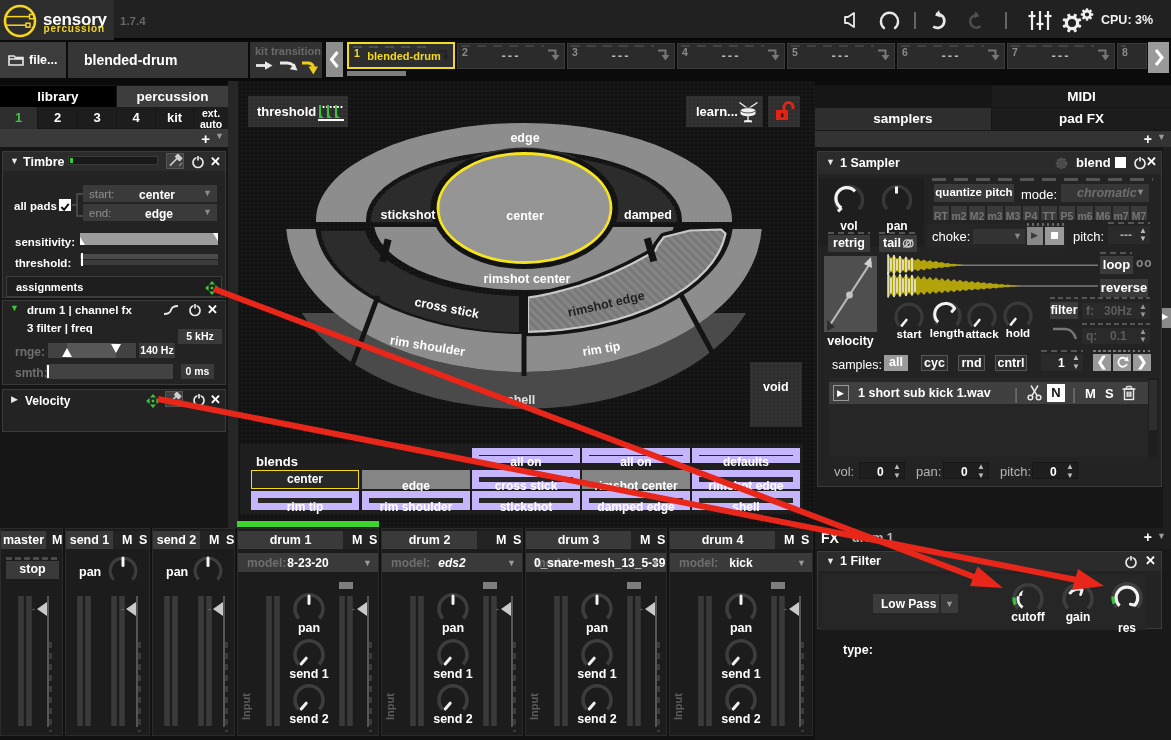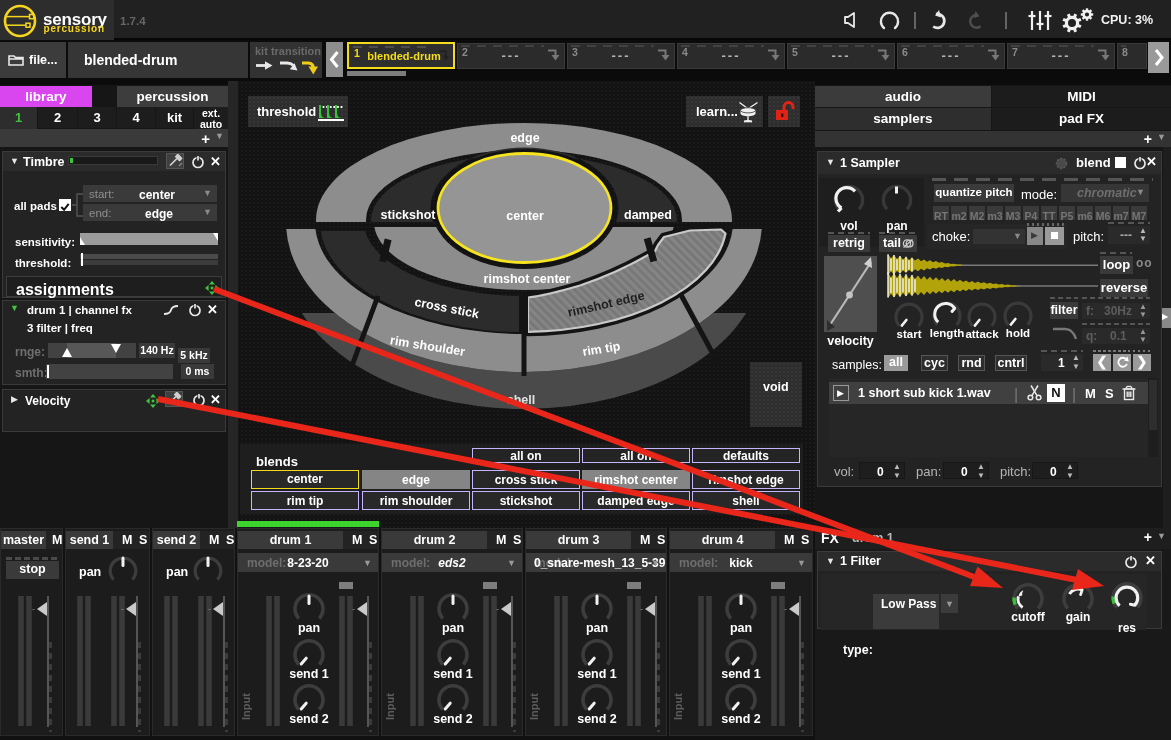--- a/index.html
+++ b/index.html
@@ -3,21 +3,21 @@
 <meta charset="utf-8">
 <style>
   * { margin:0; padding:0; box-sizing:border-box; }
   html,body { width:1171px; height:740px; background:#0b0b0b; overflow:hidden;
     font-family:"Liberation Sans", sans-serif; color:#fff; }
   .abs { position:absolute; }
   #stage { position:relative; width:1171px; height:740px; background:#0b0b0b; }
   .b { font-weight:bold; }
   .btn { background:#2e2e2e; background-image:radial-gradient(circle,#363636 0.8px,transparent 0.9px); background-size:4px 4px; }
   .hdr { background:#2b2b2b; }
-  .cell { border:1px solid #c4b5fd; background:#282828; text-align:center; font-weight:bold; }
+  .cell { border:7px solid #c4b5fd; background:#282828; text-align:center; font-weight:bold; }
   .lightcell { background:#858585; border-color:#858585; }
 </style>
 </head>
 <body>
 <div id="stage">
 
 <div class="abs" id="topbar" style="left:0;top:0;width:1171px;height:40px;background:#212121;border-bottom:2px solid #060606;">
   <div class="abs" style="left:0;top:0;width:114px;height:40px;background:#2d2d2d;"></div>
   <svg class="abs" style="left:0;top:0;" width="45" height="40" viewBox="0 0 45 40">
     <circle cx="20" cy="21" r="15" fill="none" stroke="#f6d51f" stroke-width="2.6"></circle>
@@ -187,21 +187,21 @@
   </div>
 
   <div class="abs" style="left:1148px;top:0;width:21px;height:31px;background:#9a9a9a;"></div>
   <svg class="abs" style="left:1148px;top:6px;" width="21" height="19" viewBox="0 0 21 19">
         <path d="M 8 2 L 14 9.5 L 8 17" fill="none" stroke="#fff" stroke-width="3"></path>
       </svg>
 </div>
 
 <div class="abs" id="leftpanel" style="left:0;top:85px;width:228px;height:443px;background:#161616;">
 
-  <div class="abs" style="left:0;top:1px;width:92px;height:21px;background:#d946ef;text-align:center;"><span class="b" style="font-size:13.5px;line-height:21px;">library</span></div>
+  <div class="abs" style="left:0;top:1px;width:116px;height:21px;background:#000000;text-align:center;"><span class="b" style="font-size:13.5px;line-height:21px;">library</span></div>
   <div class="abs" style="left:117px;top:1px;width:111px;height:21px;background:#3d3d3d;text-align:center;"><span class="b" style="font-size:13.5px;line-height:21px;">percussion</span></div>
 
   <div class="abs" style="left:0;top:22px;width:37px;height:23px;background:#2d2d2d;text-align:center;"><span class="b" style="font-size:13px;line-height:22px;color:#3ec43e;">1</span></div>
   <div class="abs" style="left:38px;top:22px;width:39px;height:21px;background:#1d1d1d;text-align:center;"><span class="b" style="font-size:13px;line-height:21px;">2</span></div>
   <div class="abs" style="left:78px;top:22px;width:38px;height:21px;background:#1d1d1d;text-align:center;"><span class="b" style="font-size:13px;line-height:21px;">3</span></div>
   <div class="abs" style="left:117px;top:22px;width:38px;height:21px;background:#1d1d1d;text-align:center;"><span class="b" style="font-size:13px;line-height:21px;">4</span></div>
   <div class="abs" style="left:156px;top:22px;width:37px;height:21px;background:#1d1d1d;text-align:center;"><span class="b" style="font-size:13px;line-height:21px;">kit</span></div>
   <div class="abs" style="left:194px;top:22px;width:34px;height:23px;background:#1d1d1d;text-align:center;line-height:9px;"><span class="b" style="font-size:10.5px;line-height:10px;">ext.<br>auto</span></div>
 
   <div class="abs" style="left:0;top:44px;width:228px;height:18px;background:#3a3a3a;">
@@ -250,21 +250,21 @@
     <span class="abs b" style="left:12px;top:84px;font-size:11.5px;">sensitivity:</span>
     <div class="abs" style="left:77px;top:81px;width:138px;height:12px;background:#9c9c9c;">
       <div class="abs" style="left:0;bottom:0;width:0;height:0;border-left:5px solid #fff;border-top:8px solid transparent;"></div>
       <div class="abs" style="right:0;top:0;width:0;height:0;border-right:5px solid #fff;border-bottom:8px solid transparent;"></div>
     </div>
     <span class="abs b" style="left:12px;top:105px;font-size:11.5px;">threshold:</span>
     <div class="abs" style="left:77px;top:102px;width:138px;height:5px;background:#4a4a4a;"></div>
     <div class="abs" style="left:77px;top:108px;width:138px;height:5px;background:#3c3c3c;"></div>
     <div class="abs" style="left:78px;top:101px;width:2px;height:13px;background:#fff;"></div>
     <div class="abs" style="left:3px;top:124px;width:216px;height:21px;background:#1e1e1e;border:1px solid #3c3c3c;">
-      <span class="abs b" style="left:9px;top:4px;font-size:16px;">assignments</span>
+      <span class="abs b" style="left:9px;top:4px;font-size:11px;">assignments</span>
       <svg class="abs" style="left:198px;top:4px;" width="14" height="14" viewBox="0 0 14 14">
             <g fill="#3ec43e">
               <path d="M 7 0 L 10 3.6 L 4 3.6 Z"></path>
               <path d="M 7 14 L 10 10.4 L 4 10.4 Z"></path>
               <path d="M 0 7 L 3.6 4 L 3.6 10 Z"></path>
               <path d="M 14 7 L 10.4 4 L 10.4 10 Z"></path>
               <rect x="5.7" y="5.7" width="2.6" height="2.6"></rect>
             </g>
           </svg>
     </div>
@@ -283,21 +283,21 @@
         </svg>
     <span class="abs b" style="left:204px;top:1px;font-size:13px;">✕</span>
     <span class="abs b" style="left:24px;top:21px;font-size:11.5px;">3 filter | freq</span>
     <span class="abs b" style="left:12px;top:44px;font-size:12px;color:#6f6f6f;">rnge:</span>
     <div class="abs" style="left:45px;top:42px;width:88px;height:15px;background:#424242;">
       <div class="abs" style="left:19px;top:0;width:49px;height:15px;background:#575757;"></div>
       <div class="abs" style="left:14px;top:5px;width:0;height:0;border-left:5px solid transparent;border-right:5px solid transparent;border-bottom:9px solid #fff;"></div>
       <div class="abs" style="left:63px;top:1px;width:0;height:0;border-left:5px solid transparent;border-right:5px solid transparent;border-top:9px solid #fff;"></div>
     </div>
     <div class="abs b" style="left:136px;top:42px;width:36px;height:15px;background:#3a3a3a;text-align:center;font-size:10.5px;line-height:15px;">140 Hz</div>
-    <div class="abs b" style="left:175px;top:47px;width:32px;height:15px;background:#3a3a3a;text-align:center;font-size:10.5px;line-height:15px;">5 kHz</div>
+    <div class="abs b" style="left:175px;top:28px;width:44px;height:15px;background:#3a3a3a;text-align:center;font-size:10.5px;line-height:15px;">5 kHz</div>
     <span class="abs b" style="left:12px;top:65px;font-size:12px;color:#6f6f6f;">smth:</span>
     <div class="abs" style="left:43px;top:63px;width:127px;height:15px;background:#424242;">
           <div class="abs" style="left:1px;top:1px;width:2px;height:13px;background:#fff;"></div>
         </div>
     <div class="abs b" style="left:178px;top:63px;width:33px;height:15px;background:#3a3a3a;text-align:center;font-size:10.5px;line-height:15px;">0 ms</div>
   </div>
 
   <div class="abs" style="left:2px;top:304px;width:224px;height:43px;background:#232323;border:1px solid #3a3a3a;">
     <span class="abs" style="left:8px;top:4px;font-size:9px;color:#e8e8e8;">▶</span>
     <span class="abs b" style="left:22px;top:4px;font-size:12px;">Velocity</span>
@@ -455,21 +455,20 @@
     <div class="abs cell" style="left:452px;top:26px;width:108px;height:19px;font-size:12px;line-height:18px;">rimshot edge</div>
     <div class="abs cell" style="left:11px;top:47px;width:108px;height:19px;font-size:12px;line-height:18px;">rim tip</div>
     <div class="abs cell" style="left:122px;top:47px;width:108px;height:19px;font-size:12px;line-height:18px;">rim shoulder</div>
     <div class="abs cell" style="left:232px;top:47px;width:108px;height:19px;font-size:12px;line-height:18px;">stickshot</div>
     <div class="abs cell" style="left:342px;top:47px;width:108px;height:19px;font-size:12px;line-height:18px;">damped edge</div>
     <div class="abs cell" style="left:452px;top:47px;width:108px;height:19px;font-size:12px;line-height:18px;">shell</div>
   </div>
 </div>
 
 <div class="abs" id="rightpanel" style="left:815px;top:85px;width:356px;height:443px;background:#161616;">
-  <div class="abs" style="left:0;top:1px;width:176px;height:21px;background:#3b3b3b;text-align:center;"><span class="b" style="font-size:13.5px;line-height:21px;">audio</span></div>
   <div class="abs" style="left:177px;top:1px;width:179px;height:21px;background:#1c1c1c;text-align:center;"><span class="b" style="font-size:13.5px;line-height:21px;">MIDI</span></div>
   <div class="abs" style="left:0;top:23px;width:176px;height:22px;background:#2e2e2e;text-align:center;"><span class="b" style="font-size:13.5px;line-height:22px;">samplers</span></div>
   <div class="abs" style="left:177px;top:23px;width:179px;height:22px;background:#1c1c1c;text-align:center;"><span class="b" style="font-size:13.5px;line-height:22px;">pad FX</span></div>
   <div class="abs" style="left:0;top:46px;width:356px;height:16px;background:#333;">
     <span class="abs b" style="right:19px;top:0;font-size:14px;">+</span>
     <span class="abs" style="right:5px;top:1px;font-size:9px;color:#999;">▼</span>
   </div>
 
   <div class="abs" style="left:348px;top:62px;width:8px;height:381px;background:#1e1e1e;"></div>
   <div class="abs" style="left:346px;top:223px;width:10px;height:20px;background:#8a8a8a;">
@@ -838,21 +837,21 @@
   <div class="abs b" style="left:41px;top:138px;width:60px;text-align:center;font-size:12.5px;">send 1</div>
   <svg class="abs" style="left:54px;top:154px;" width="34" height="34" viewBox="-17 -17 34 34">
           <path d="M -10.2 9.4 A 14 14 0 1 1 10.2 9.4" fill="none" stroke="#3d3d3d" stroke-width="3.6"></path>
           <line x1="-2.8" y1="3.2" x2="-7.8" y2="9" stroke="#f2f2f2" stroke-width="3" stroke-linecap="round"></line>
         </svg>
   <div class="abs b" style="left:41px;top:183px;width:60px;text-align:center;font-size:12.5px;">send 2</div>
   <div class="abs b" style="left:2px;top:155px;width:14px;height:46px;font-size:11px;color:#5d5d5d;writing-mode:vertical-rl;transform:rotate(180deg);text-align:center;">Input</div>
 </div>
   <div class="abs" style="left:381px;top:0;width:142px;height:208px;background:#1c1c1c;border:1px solid #2a2a2a;">
   <div class="abs" style="left:0;top:2px;width:140px;height:18px;background:#232323;"></div>
-  <div class="abs b" style="left:0;top:2px;width:105px;height:18px;background:#3a3a3a;text-align:center;font-size:12.5px;line-height:18px;">drum 2</div>
+  <div class="abs b" style="left:0;top:2px;width:95px;height:18px;background:#3a3a3a;text-align:center;font-size:12.5px;line-height:18px;">drum 2</div>
   <span class="abs b" style="left:114px;top:4px;font-size:12.5px;">M</span>
   <span class="abs b" style="left:131px;top:4px;font-size:12.5px;">S</span>
   <div class="abs" style="left:0;top:24px;width:140px;height:19px;background:#3a3a3a;overflow:hidden;">
     <span class="abs b" style="left:9px;top:3px;font-size:12px;color:#6e6e6e;">model:</span>
     <span class="abs b" style="left:0;top:3px;width:140px;text-align:center;font-size:12px;white-space:nowrap;font-style:italic;">eds2</span>
     <span class="abs" style="right:6px;top:5px;font-size:9px;color:#999;">▼</span>
   </div>
   <div class="abs" style="left:28px;top:67px;width:6px;height:130px;background:#333;">
           <div class="abs" style="left:1px;top:0;width:4px;height:130px;background:#3a3a3a;"></div>
         </div>
@@ -990,21 +989,21 @@
       <span class="abs b" style="left:22px;top:2px;font-size:12.5px;">1 Filter</span>
       <svg class="abs" style="left:306px;top:2.5px;" width="14" height="14" viewBox="0 0 14 14">
             <circle cx="7" cy="7.5" r="5" fill="none" stroke="#e8e8e8" stroke-width="1.7"></circle>
             <line x1="7" y1="0.5" x2="7" y2="6" stroke="#2b2b2b" stroke-width="3"></line>
             <line x1="7" y1="1" x2="7" y2="5.5" stroke="#e8e8e8" stroke-width="1.7"></line>
           </svg>
       <span class="abs b" style="left:327px;top:1px;font-size:13px;">✕</span>
     </div>
     <div class="abs" style="left:3px;top:22px;width:325px;height:56px;background:#262626;">
       <span class="abs b" style="left:22px;top:24px;font-size:12.5px;margin-top:45px;">type:</span>
-      <div class="abs" style="left:52px;top:20px;width:66px;height:35px;background:#3b3b3b;">
+      <div class="abs" style="left:52px;top:20px;width:66px;height:19px;background:#3b3b3b;">
             <span class="abs b" style="left:8px;top:3px;font-size:12px;">Low Pass</span>
           </div>
       <div class="abs" style="left:119px;top:20px;width:18px;height:19px;background:#3b3b3b;border-left:1px solid #2a2a2a;">
             <span class="abs" style="left:4px;top:5px;font-size:9px;color:#999;">▼</span>
           </div>
       <svg class="abs" style="left:190px;top:8px;" width="34" height="34" viewBox="-17 -17 34 34">
             <path d="M -10.2 9.4 A 14 14 0 1 1 10.2 9.4" fill="none" stroke="#3d3d3d" stroke-width="3.6"></path>
             <path d="M -12.8 5.6 A 14 14 0 0 1 -13.9 -1.5" fill="none" stroke="#35c435" stroke-width="3.4"></path>
             <path d="M -5.4 8.4 A 10 10 0 0 1 -9.6 -2.6" fill="none" stroke="#f2f2f2" stroke-width="3"></path>
             <path d="M -9.6 -2.6 Q -8.6 -7.4 -4.6 -8.8 Q -6.6 -5.4 -5.8 -3.4 Z" fill="#f2f2f2"></path>

